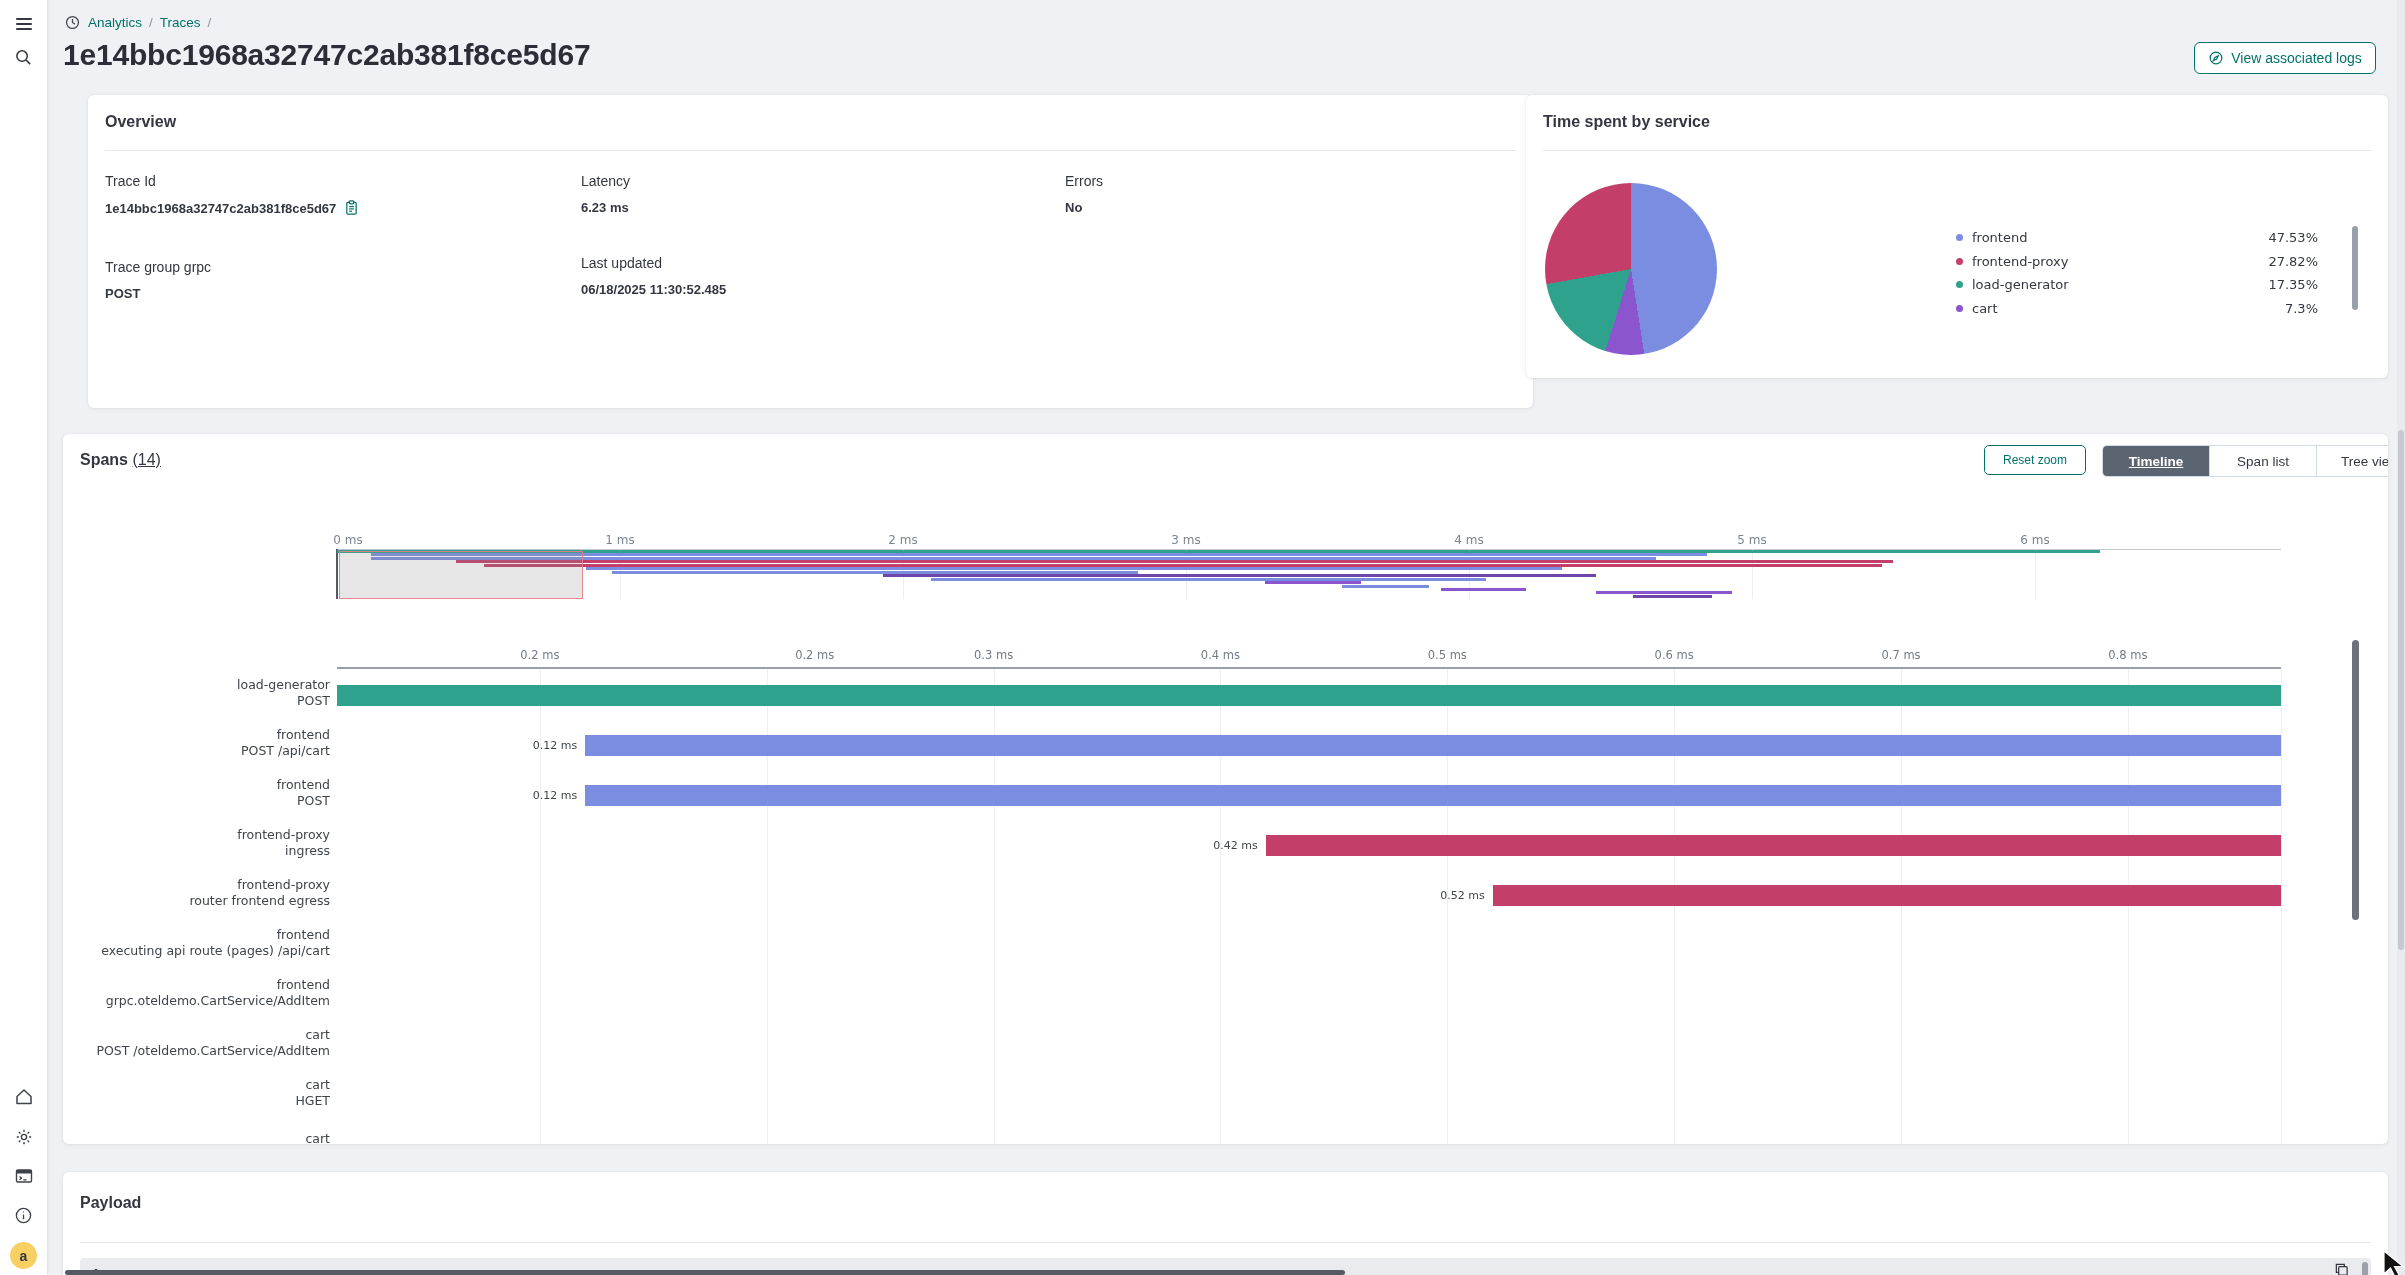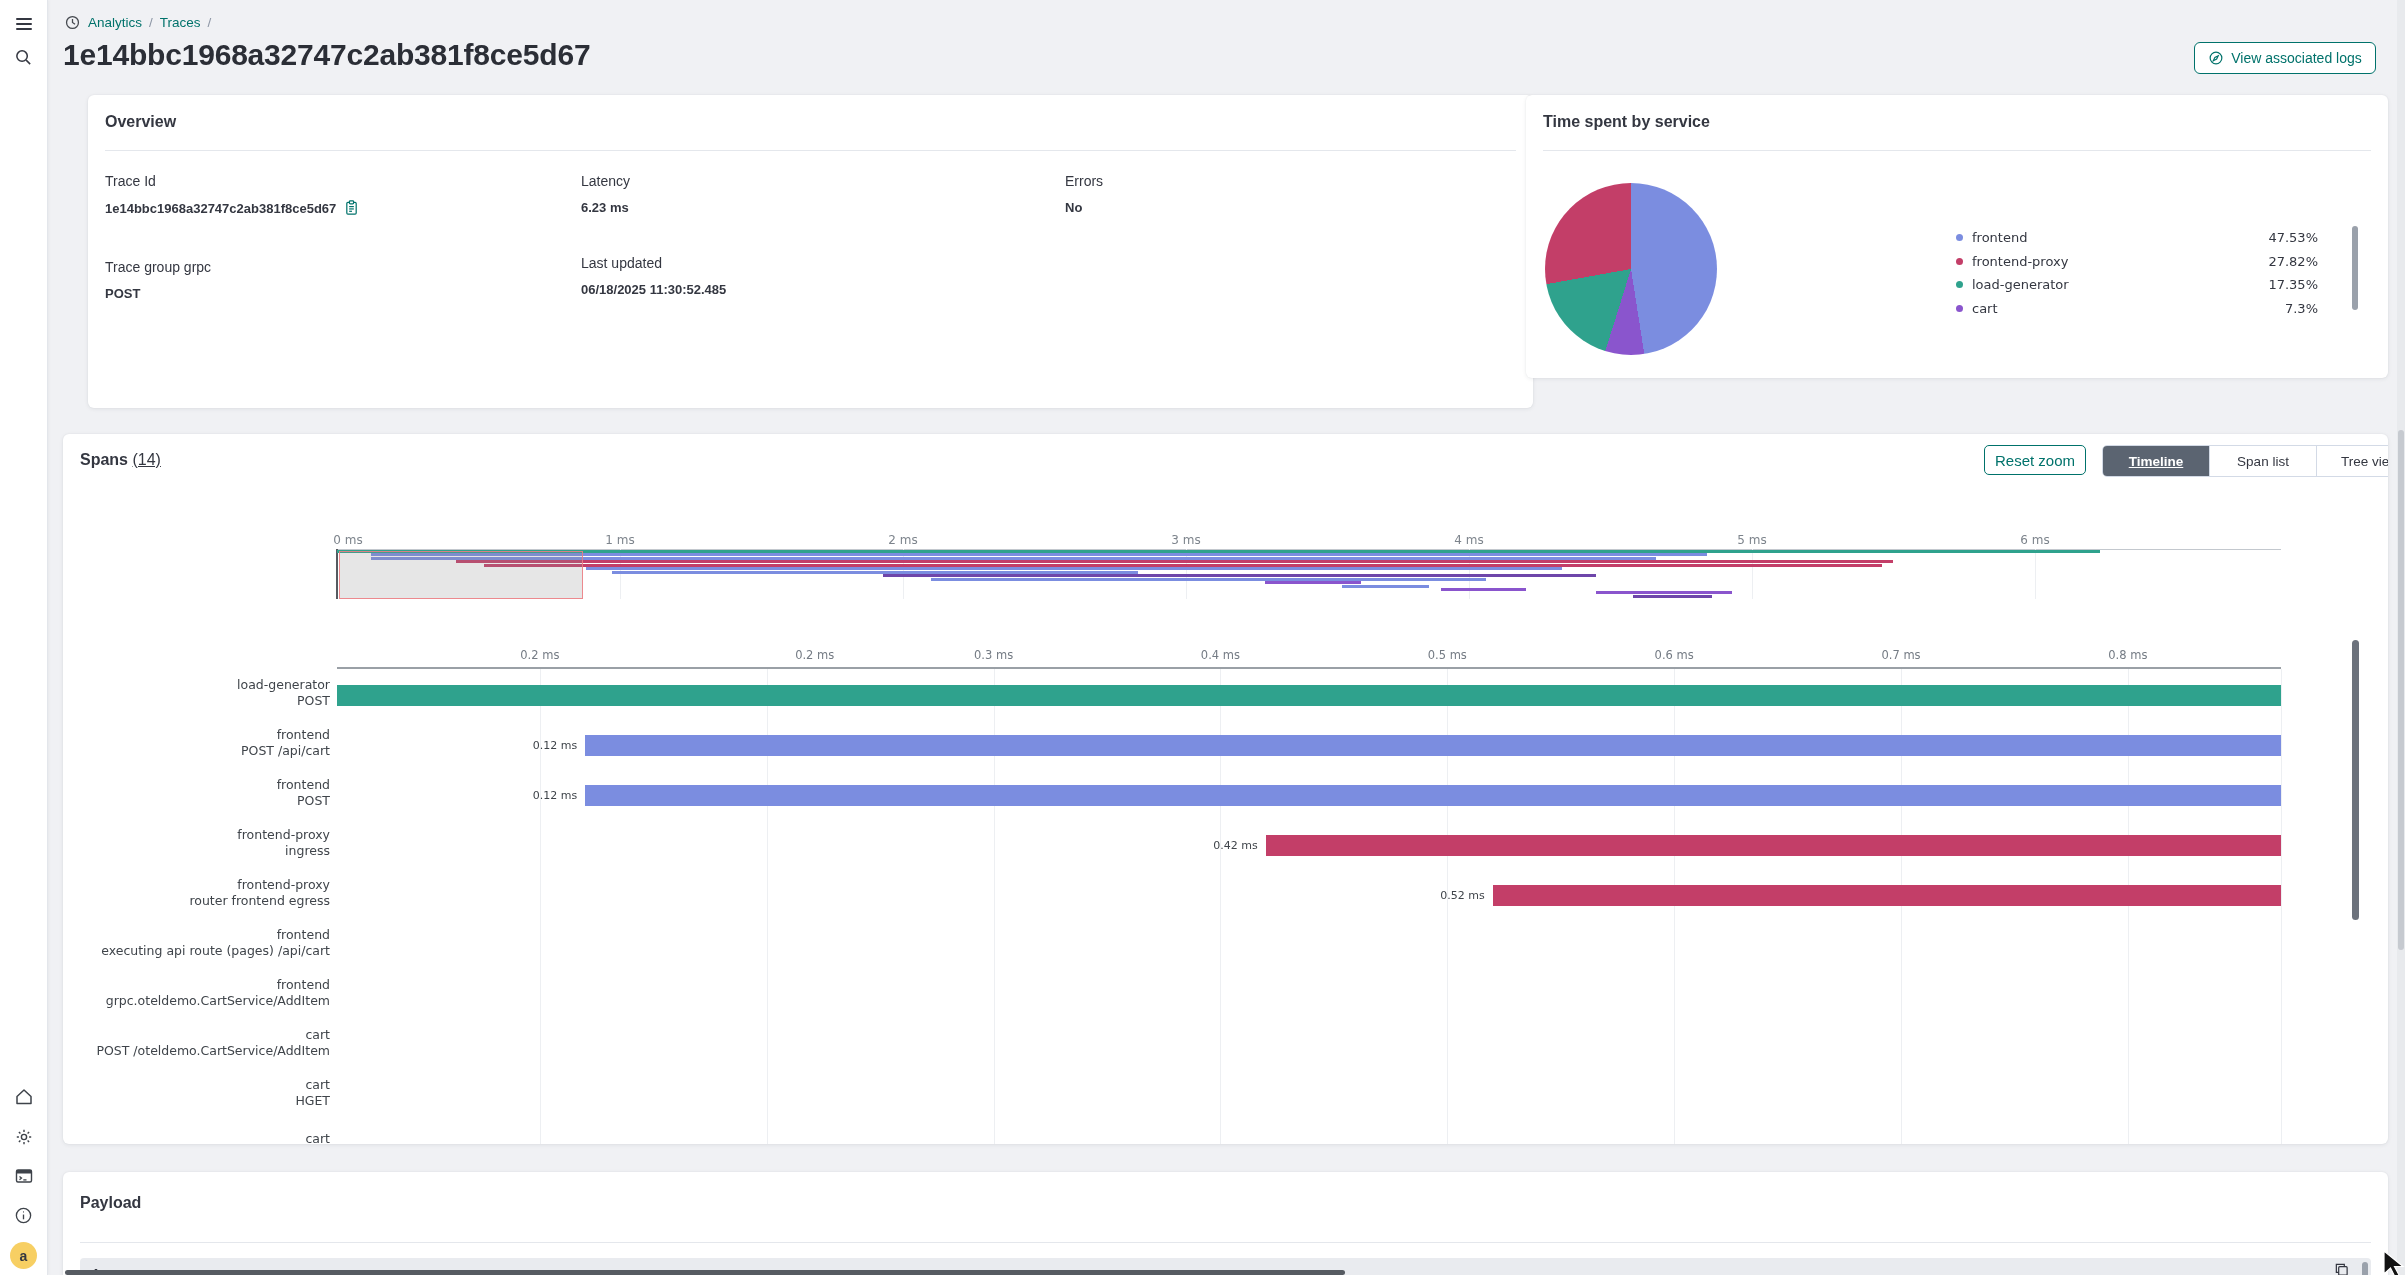--- a/index.html
+++ b/index.html
@@ -31,21 +31,21 @@
   
   #pie{position:absolute;left:19px;top:88px;width:172px;height:172px;border-radius:50%;}
   .legend-row{position:absolute;left:430px;width:382px;height:23px;display:flex;align-items:center;cursor:pointer;}
   .legend-dot{width:7px;height:7px;border-radius:50%;margin-right:9px;flex:0 0 auto;}
   .legend-name{font-size:13px;color:#343741;font-family:"DejaVu Sans",sans-serif;}
   .legend-pct{position:absolute;right:20px;font-size:13px;color:#343741;font-family:"DejaVu Sans",sans-serif;}
   .legend-scroll{position:absolute;left:826px;top:131px;width:6px;height:84px;background:#9aa1ab;border-radius:3px;}
   
   .spans-heading{position:absolute;left:17px;top:17px;font-size:16px;color:#343741;}
   .reset-zoom-btn{position:absolute;left:1921px;top:11px;width:102px;height:30px;border:1px solid #00726b;
-      border-radius:5px;background:#fff;color:#00726b;font-size:15px;font-weight:500;
+      border-radius:5px;background:#fff;color:#00726b;font-size:12px;font-weight:500;
       display:flex;align-items:center;justify-content:center;cursor:pointer;}
   .btn-group{position:absolute;left:2039px;top:11px;height:30px;display:flex;border:1px solid #d3dae6;
       border-radius:5px;overflow:hidden;background:#fff;}
   .seg-btn{min-width:82px;padding:0 12px;display:flex;align-items:center;justify-content:center;
       font-size:13.5px;font-weight:500;color:#343741;border-left:1px solid #d3dae6;cursor:pointer;background:#fff;}
   .seg-btn:first-child{border-left:none;}
   .seg-btn.active{background:#5b6471;color:#fff;font-weight:600;text-decoration:underline;}
   
   .tick-label{position:absolute;font-family:"DejaVu Sans",sans-serif;font-size:11.5px;color:#747b84;
       transform:translateX(-50%);white-space:nowrap;}

